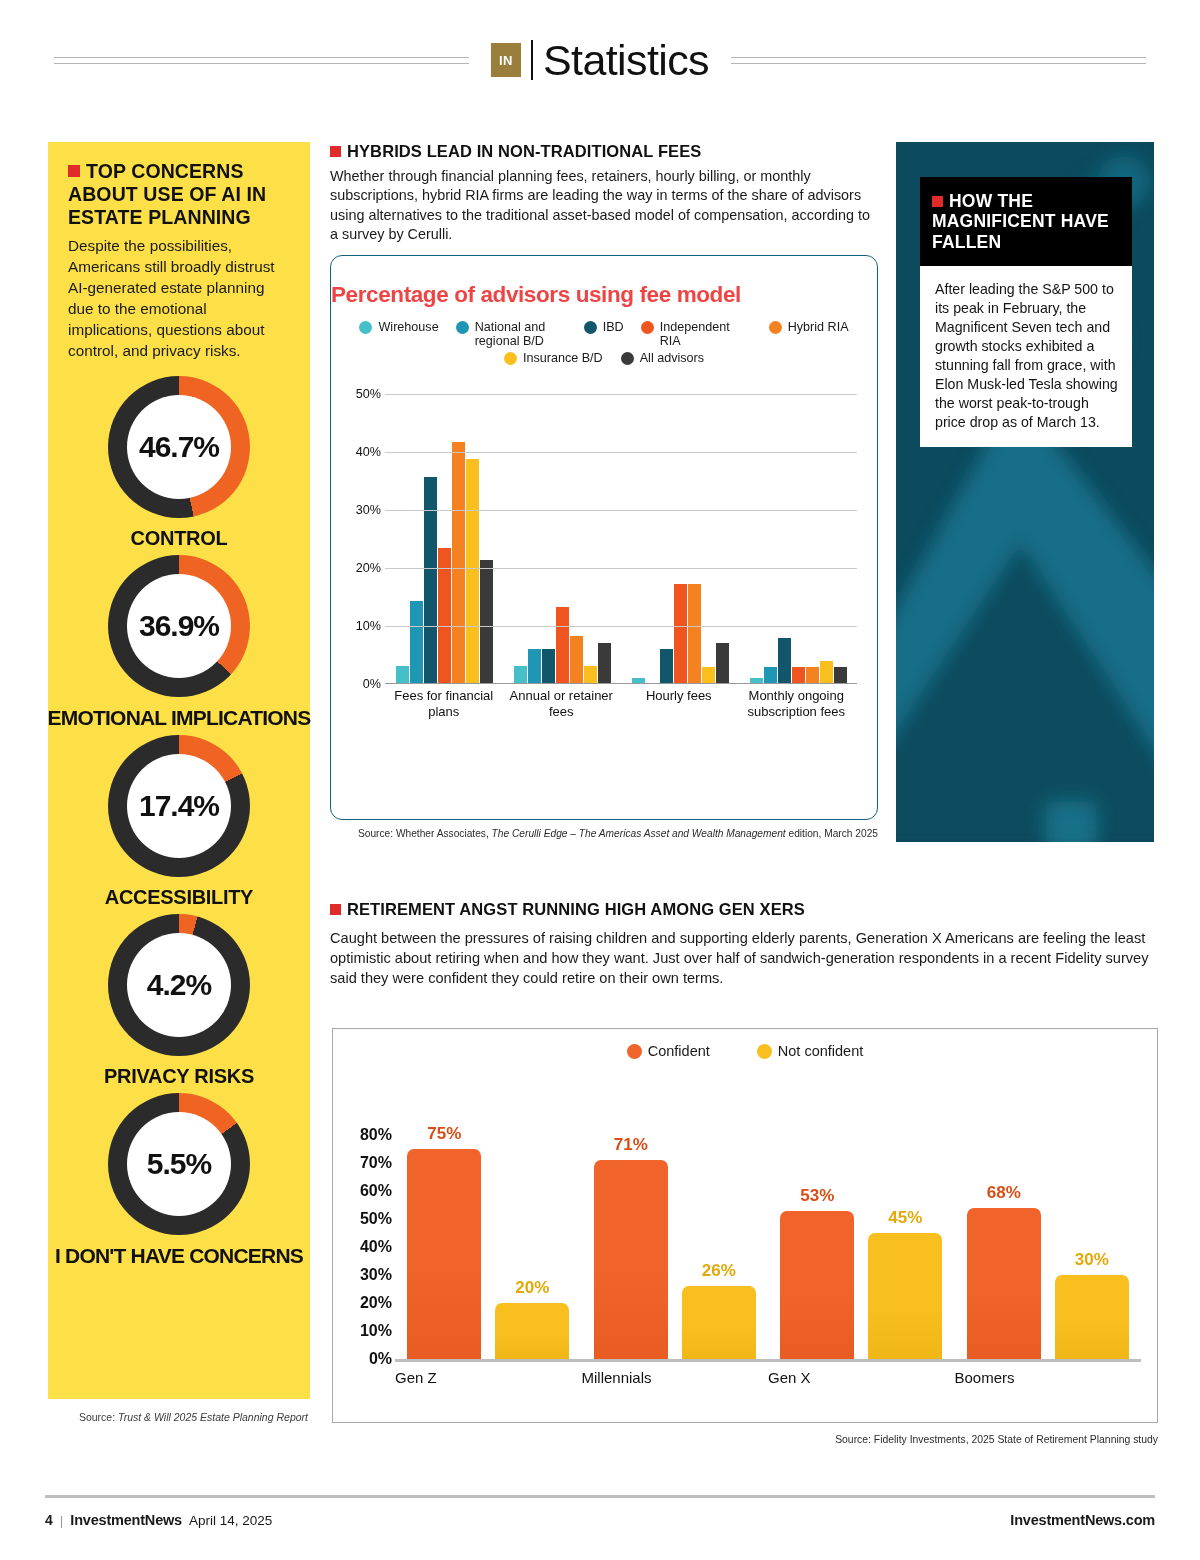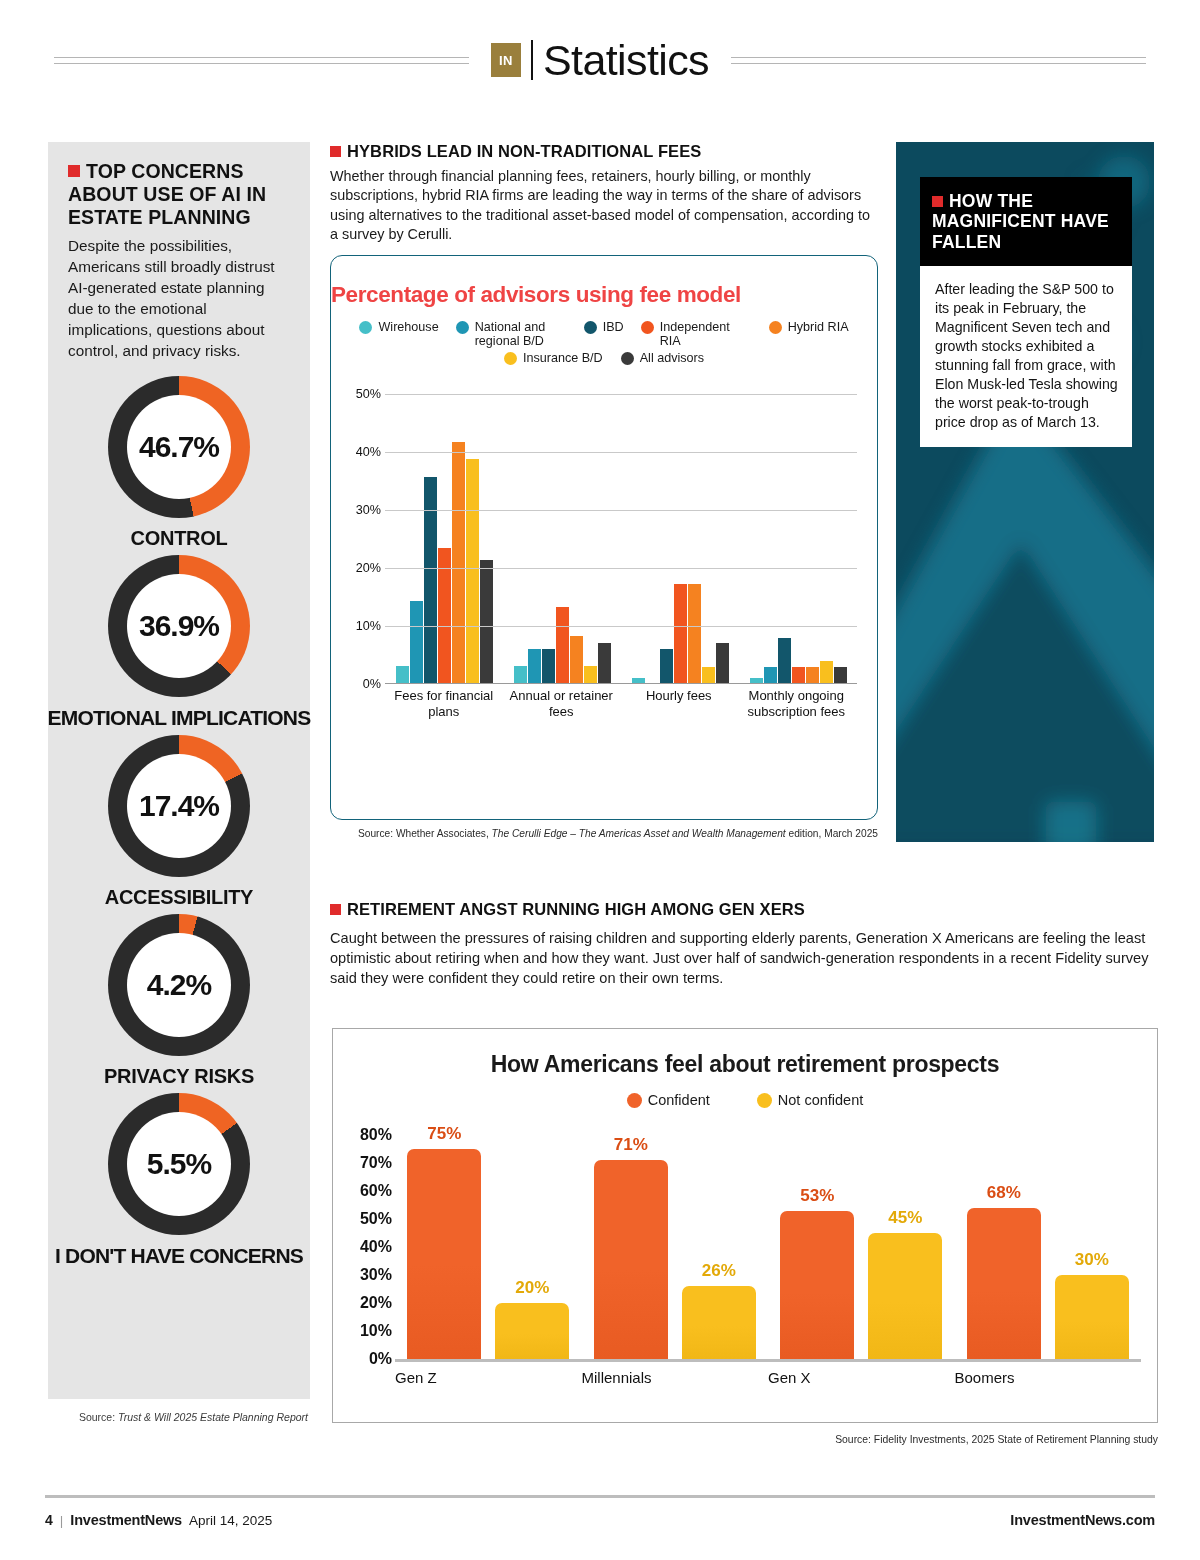--- a/index.html
+++ b/index.html
@@ -31,21 +31,21 @@
   .masthead-divider { width: 2px; height: 40px; background: #111; }
   .masthead-title {
     font-size: 43px; font-weight: normal; letter-spacing: -0.6px; color: #111;
     line-height: 1;
   }
 
   
   .sidebar {
     position: absolute; left: 48px; top: 142px;
     width: 262px; height: 1257px;
-    background: #e5e5e5;
+    background: #fde047;
     padding: 18px 20px 10px 20px;
   }
   .kicker {
     font-size: 19.5px; font-weight: bold; line-height: 1.18;
     letter-spacing: 0.1px; color: #111; text-transform: uppercase;
   }
   .kicker .sq { display:inline-block; width:12px; height:12px; background:#e02b2b; margin-right:6px; vertical-align: 1px;}
   .sidebar-body {
     font-size: 15.3px; line-height: 1.37; margin-top: 7px; color: #1a1a1a;
   }
@@ -378,21 +378,20 @@
 </div>
 
 <div class="sec2">
   <div class="sec-head">
     <span class="sq"></span><span>RETIREMENT ANGST RUNNING HIGH AMONG GEN XERS</span>
   </div>
   <div class="sec-body">Caught between the pressures of raising children and supporting elderly parents, Generation X Americans are feeling the least optimistic about retiring when and how they want. Just over half of sandwich-generation respondents in a recent Fidelity survey said they were confident they could retire on their own terms.</div>
 </div>
 
 <div class="chart-card2">
-  <div class="chart2-title">How Americans feel about retirement prospects</div>
   <div class="legend2">
       <div class="legend-item">
         <span class="dot" style="background:#f0632a"></span>
         <span>Confident</span>
       </div>
       <div class="legend-item">
         <span class="dot" style="background:#f9bf1e"></span>
         <span>Not confident</span>
       </div>
     </div>

